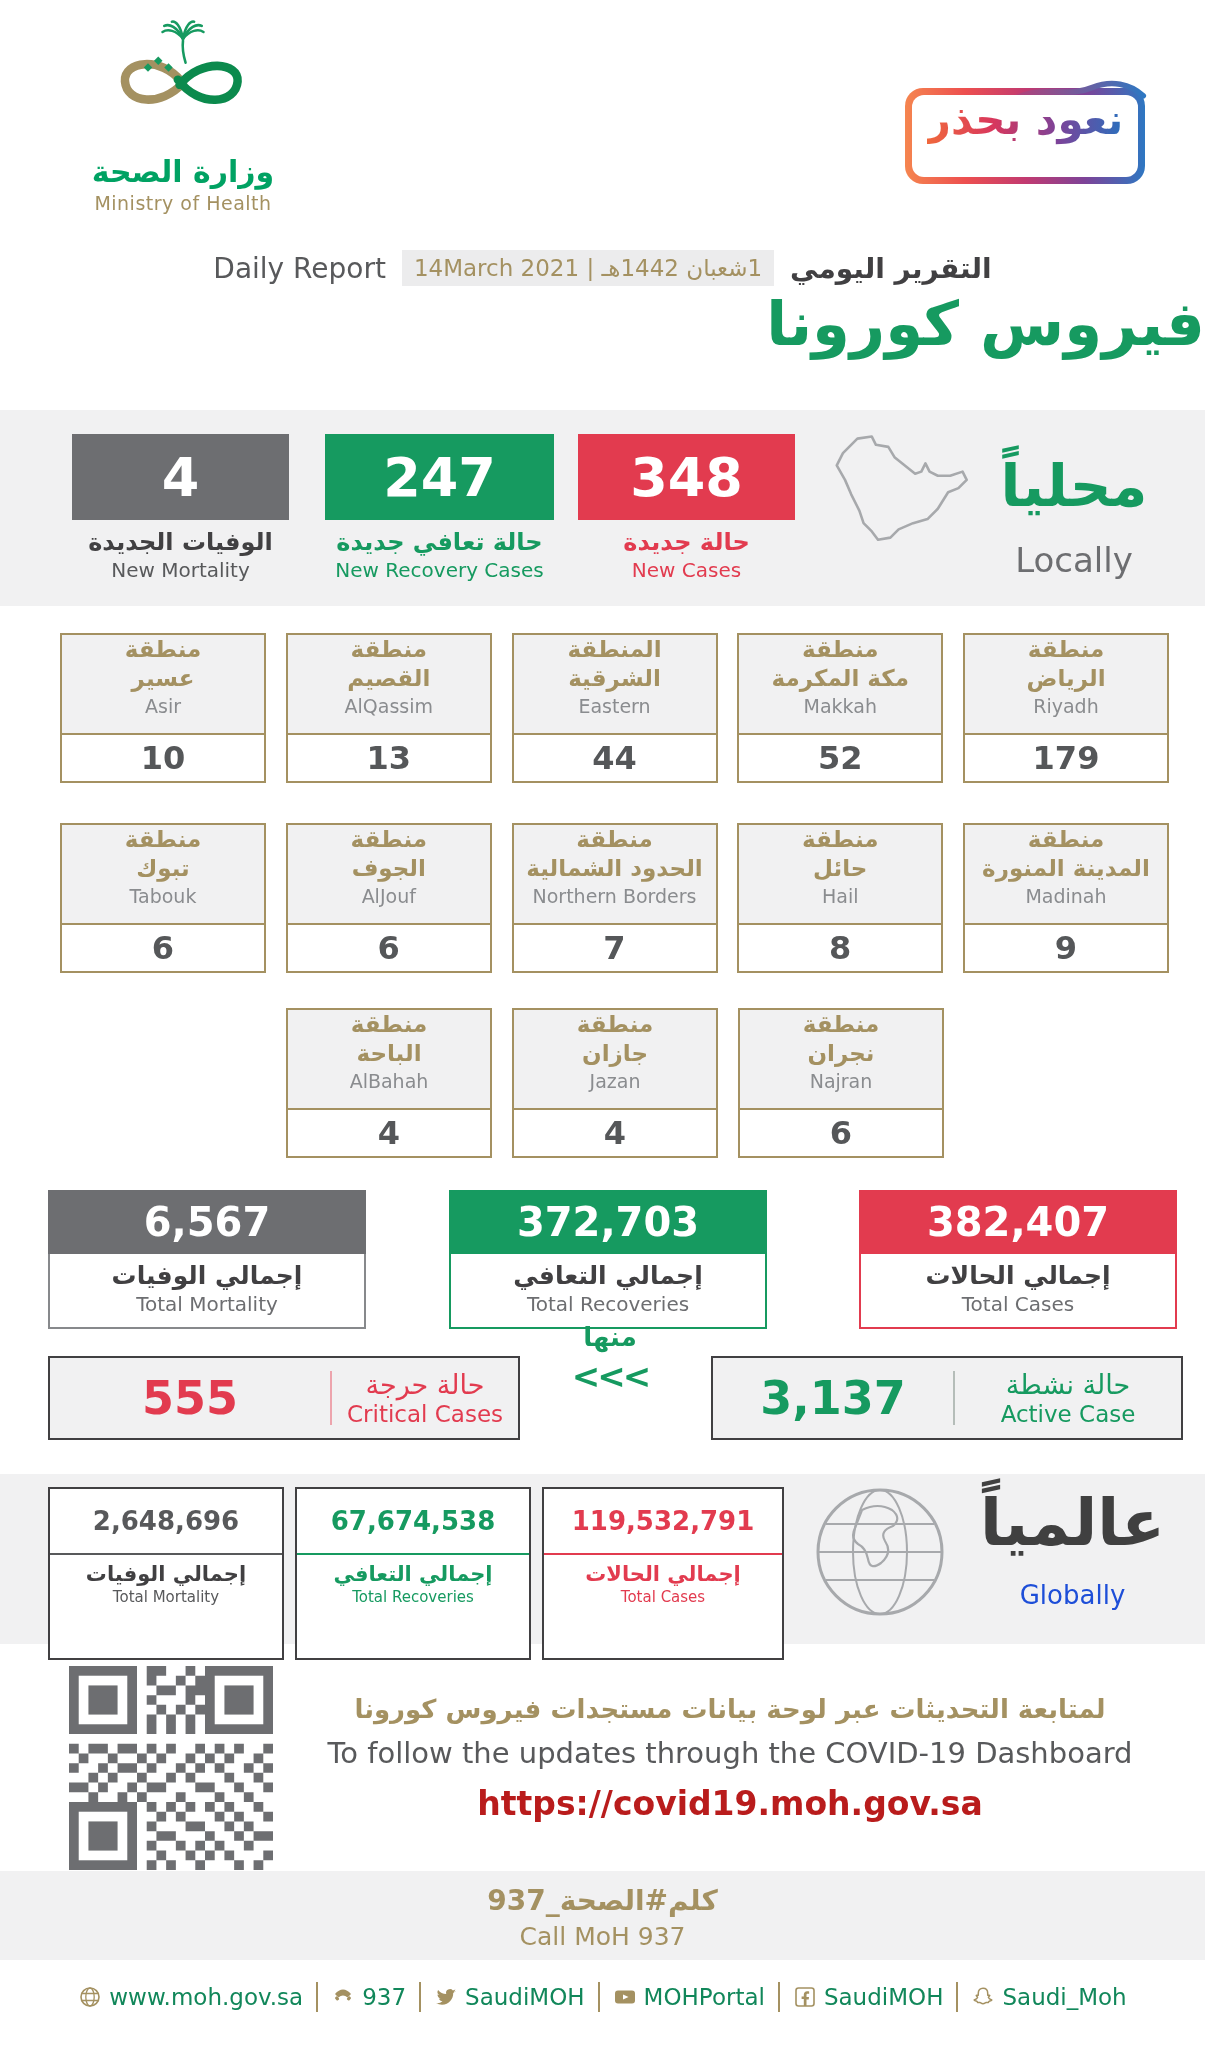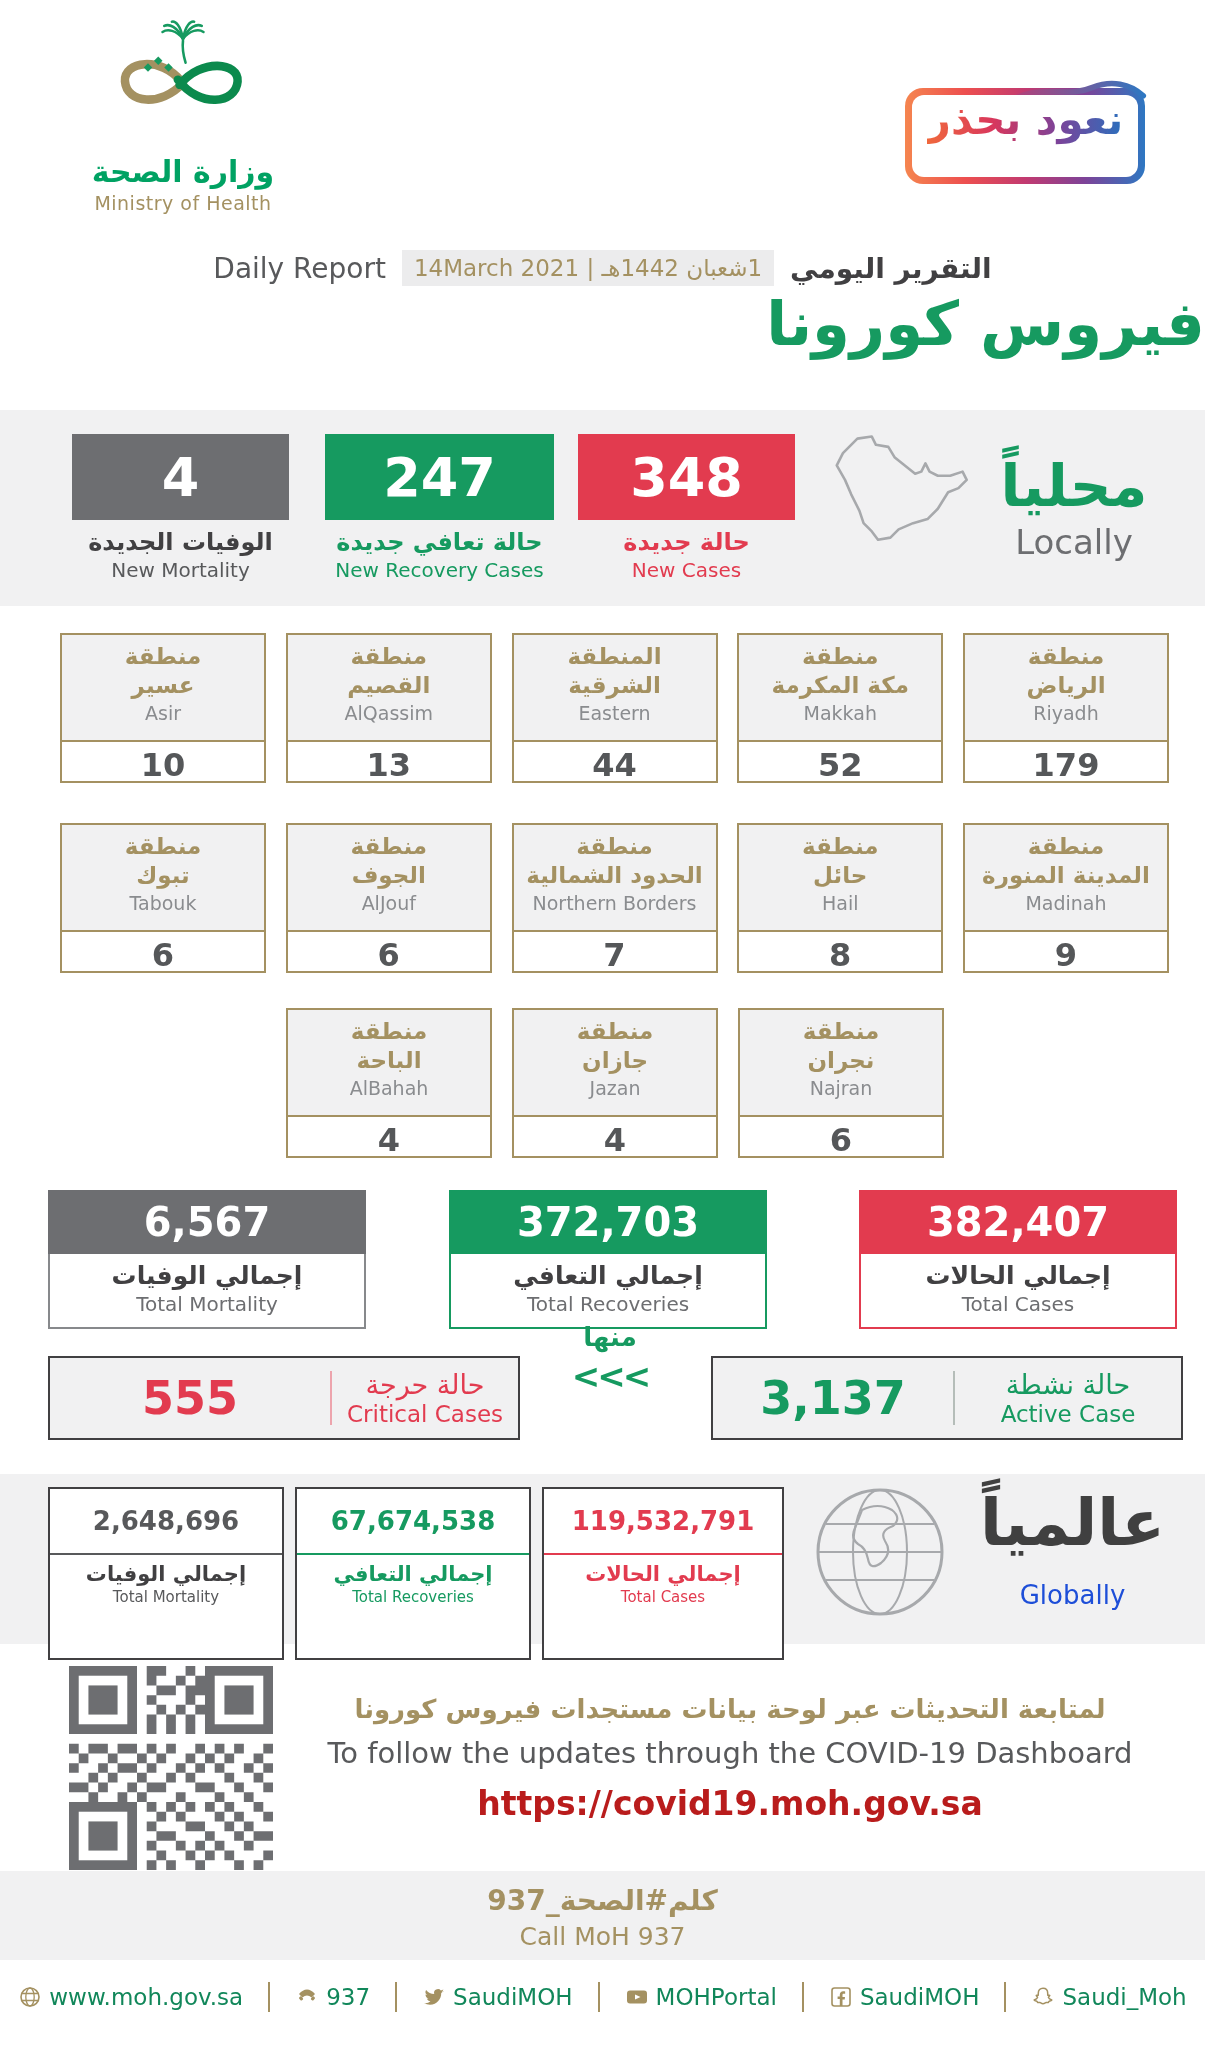--- a/index.html
+++ b/index.html
@@ -30,25 +30,25 @@
   .local-band{top:410px;height:196px}
   .stat{position:absolute;text-align:center}
   .stat-box{height:86px;display:flex;align-items:center;justify-content:center;
             color:#fff;font-size:54px;font-weight:bold}
   .stat-lab-ar{font-size:24px;font-weight:bold;margin-top:8px;direction:rtl}
   .stat-lab-en{font-size:20px;margin-top:2px}
   .bg-gray{background:#6d6e71}.bg-green{background:#169a60}.bg-red{background:#e23b4f}
   .tx-gray-d{color:#414042}.tx-gray{color:#58595b}.tx-green{color:#169a60}.tx-red{color:#e23b4f}
   .locally{left:968px;top:42px;width:212px;text-align:center;position:absolute}
   .locally-ar{font-size:58px;font-weight:bold;color:#169a60;direction:rtl}
-  .locally-en{font-size:34px;color:#6d6e71;margin-top:2px}
+  .locally-en{font-size:34px;color:#6d6e71;margin-top:20px}
   
   .rrow{position:absolute;display:flex;justify-content:space-between}
   .rbox{width:206px;height:150px;border:2px solid #a49161;background:#fff;box-sizing:border-box;text-align:center}
-  .rhead{height:98px;background:#f1f1f2;border-bottom:2px solid #a49161;padding-top:7px;box-sizing:content-box}
+  .rhead{height:98px;background:#f1f1f2;border-bottom:2px solid #a49161;box-sizing:content-box}
   .r-ar{font-size:23px;font-weight:bold;color:#a49161;line-height:1.25;direction:rtl}
   .r-en{font-size:19px;color:#8a8c8f;margin-top:2px}
   .rval{height:46px;line-height:46px;font-size:32px;font-weight:bold;color:#555759}
   
   .tbox{position:absolute;width:318px;text-align:center}
   .tnum{height:64px;line-height:64px;color:#fff;font-size:40px;font-weight:bold}
   .tlab{background:#fff;border:2px solid;border-top:none;padding:7px 0 11px}
   .t-ar{font-size:25px;font-weight:bold;color:#414042;direction:rtl}
   .t-en{font-size:20px;color:#6d6e71;margin-top:2px}
   .bd-gray{border-color:#87898c}.bd-green{border-color:#169a60}.bd-red{border-color:#e23b4f}
@@ -75,21 +75,21 @@
   .globally-en{font-size:26px;color:#1d4ed8;margin-top:20px}
   
   .dash{left:280px;top:1694px;width:900px;text-align:center;position:absolute}
   .dash-ar{font-size:26px;font-weight:bold;color:#a49161;direction:rtl}
   .dash-en{font-size:29px;color:#58595b;margin-top:12px}
   .dash-url{font-size:33px;font-weight:bold;color:#b91c1c;margin-top:14px;text-decoration:none;display:inline-block}
   
   .call-band{top:1871px;height:89px;text-align:center}
   .call-ar{font-size:28px;font-weight:bold;color:#a49161;padding-top:13px;direction:rtl}
   .call-en{font-size:25px;color:#a49161;margin-top:5px}
-  .social{left:0;top:1982px;width:100%;display:flex;justify-content:center;align-items:center;gap:25px}
+  .social{left:0;top:1982px;width:100%;display:flex;justify-content:center;align-items:center;gap:13px}
   .soc-item{display:flex;align-items:center;gap:7px}
   .soc-label{font-size:23px;color:#11875a}
   .soc-sep{width:2px;height:30px;background:#a49161}
   .sic{width:24px;height:24px;display:block}
 </style>
 </head>
 <body>
 
 <div class="page">
 

